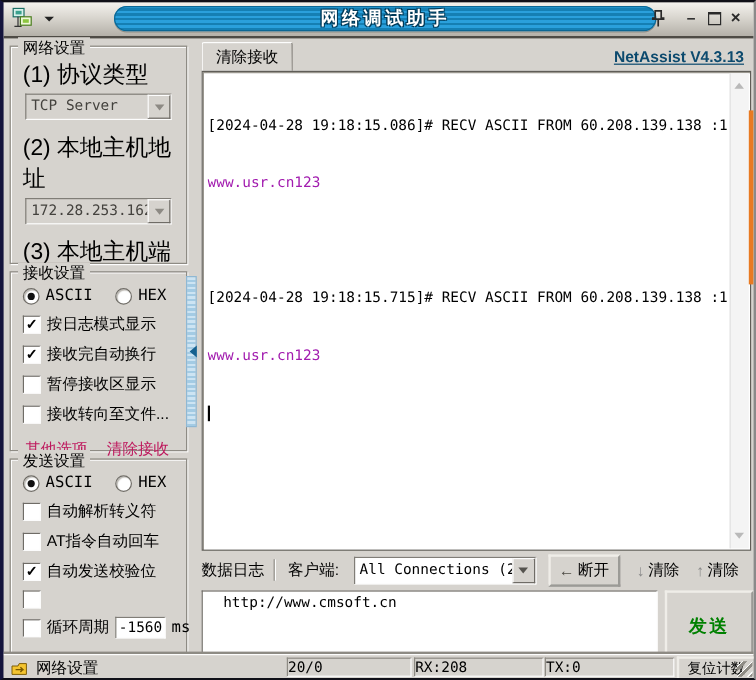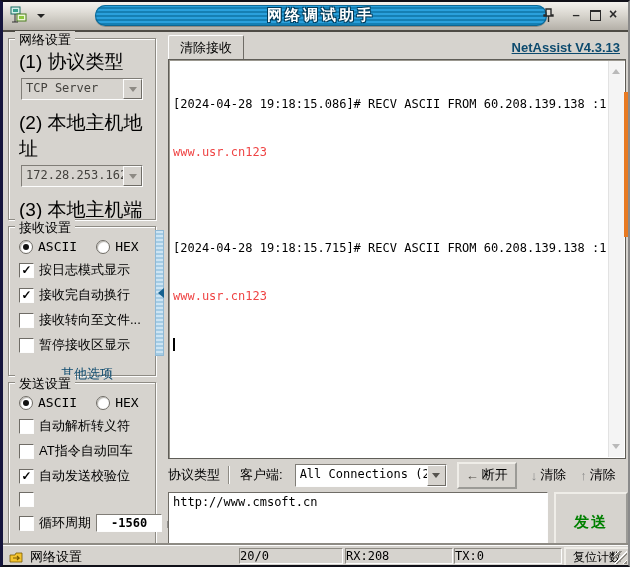--- a/index.html
+++ b/index.html
@@ -51,61 +51,61 @@
   .btn3d{background:#d6d3ce;border:2px outset #efede8;display:flex;align-items:center;justify-content:center;cursor:default;}
   .close-conn-btn{margin:14px 0 0 14px;width:114px;height:30px;gap:8px;font-size:14px;}
 
   .opt-row{display:flex;align-items:center;gap:5px;margin:7px 0 0 10px;font-size:13px;white-space:nowrap;}
   .radio{width:12px;height:12px;border-radius:50%;background:#fff;border:1px solid #6f6c66;
     box-shadow:inset 1px 1px 1px #b9b6b0;position:relative;flex:none;}
   .radio.sel::after{content:"";position:absolute;left:3px;top:3px;right:3px;bottom:3px;border-radius:50%;background:#111;}
   .cb{width:13px;height:13px;flex:none;background:#fff;border:1px solid;border-color:#6f6c66 #fdfdfd #fdfdfd #6f6c66;
     font-weight:bold;font-size:12px;line-height:12px;text-align:center;color:#000;}
   .links-row{display:flex;gap:16px;margin:11px 0 0 12px;}
-  .link{color:#0c4a6e;font-size:13px;cursor:pointer;white-space:nowrap;margin-left:40px;}
+  .link{color:#be185d;font-size:13px;cursor:pointer;white-space:nowrap;}
   .cycle-input{width:36px;height:16px;background:#fff;border:1px solid;border-color:#807d77 #fdfdfd #fdfdfd #807d77;
-    padding:0 14px;font-size:12px;line-height:16px;font-weight:bold;}
+    padding:0 2px;font-size:12px;line-height:16px;}
 
   
   .splitter{position:absolute;left:152px;top:228px;width:7px;height:124px;
     background:repeating-linear-gradient(180deg,#cde4f3 0 2px,#a3cbe4 2px 4px);
     border:1px solid #8fb8d4;display:flex;align-items:center;justify-content:center;}
   .chev-left{width:0;height:0;border:5px solid transparent;border-right:6px solid #16618f;margin-right:3px;}
 
   
   .tab{position:absolute;left:165px;top:33px;width:74px;height:24px;background:#d6d3ce;
     border:1px solid;border-color:#fdfdfd #6f6c66 #d6d3ce #fdfdfd;border-radius:2px 2px 0 0;
     display:flex;align-items:center;justify-content:center;font-size:13px;}
   .version-link{position:absolute;right:8px;top:38px;color:#0c4a6e;font-weight:bold;
     text-decoration:underline;font-size:13px;cursor:pointer;}
   .log-panel{position:absolute;left:165px;top:57px;width:456px;height:398px;background:#fff;
     border:1px solid #5f5d57;box-shadow:inset 1px 1px 0 #9a978f;}
   .log-content{position:absolute;left:4px;top:4px;right:18px;bottom:4px;overflow:hidden;
     font-size:12px;line-height:16px;white-space:pre;}
   .ln-black{color:#000;}
-  .ln-green{color:#ef4444;}
+  .ln-green{color:#a21caf;}
   .caret-bar{width:2px;height:13px;background:#000;margin-top:2px;}
   .vscroll{position:absolute;top:1px;right:1px;bottom:1px;width:15px;background:#f4f4f4;border-left:1px solid #e2e2e2;}
   .vs-top{position:absolute;top:4px;left:3px;width:0;height:0;border:4px solid transparent;border-bottom:5px solid #b9b9b9;}
   .vs-bot{position:absolute;bottom:4px;left:3px;width:0;height:0;border:4px solid transparent;border-top:5px solid #b9b9b9;}
 
   
   .send-toolbar{position:absolute;left:165px;top:458px;width:456px;height:30px;
     display:flex;align-items:center;}
   .tb-label{font-size:13px;margin-right:8px;white-space:nowrap;}
   .tb-divider{width:1px;height:18px;background:#8e8b84;border-right:1px solid #fdfdfd;margin-right:10px;}
   .client-combo{margin-left:4px;width:150px;height:21px;margin-right:10px;}
   .disconnect-btn{width:56px;height:23px;font-size:13px;gap:3px;white-space:nowrap;}
   .left-arrow{color:#4e4b45;font-weight:bold;font-size:13px;}
   .clear-group{display:flex;align-items:center;gap:3px;margin-left:14px;font-size:13px;cursor:pointer;white-space:nowrap;}
 
   
   .send-box{position:absolute;left:165px;top:490px;width:380px;height:56px;background:#fff;
     border:1px solid;border-color:#6f6c66 #fdfdfd #fdfdfd #6f6c66;
-    padding:2px 4px;font-size:12px;line-height:15px;resize:none;outline:none;box-sizing:border-box;}
+    padding:2px 17px;font-size:12px;line-height:15px;resize:none;outline:none;box-sizing:border-box;}
   .send-btn{position:absolute;left:551px;top:490px;width:70px;height:56px;
     font-size:15px;font-weight:bold;color:#008000;letter-spacing:2px;}
 
   
   .statusbar{position:absolute;left:0;right:0;bottom:0;height:19px;background:#d6d3ce;
     border-top:1px solid #fdfdfd;box-shadow:0 -2px 0 #8e8b84;}
   .sb-left{position:absolute;left:6px;top:2px;display:flex;align-items:center;gap:6px;font-size:13px;}
   .sb-cell{position:absolute;top:2px;height:14px;line-height:14px;text-align:left;font-size:12px;
     border:1px solid;border-color:#8e8b84 #fdfdfd #fdfdfd #8e8b84;}
   .sb-cell1{left:236px;width:102px;}
@@ -192,25 +192,25 @@
     <div class="opt-row">
       <span class="cb">✓</span>
       <span>按日志模式显示</span>
     </div>
     <div class="opt-row">
       <span class="cb">✓</span>
       <span>接收完自动换行</span>
     </div>
     <div class="opt-row">
       <span class="cb"></span>
+      <span>暂停接收区显示</span>
+    </div>
+    <div class="opt-row">
+      <span class="cb"></span>
       <span>接收转向至文件...</span>
-    </div>
-    <div class="opt-row">
-      <span class="cb"></span>
-      <span>暂停接收区显示</span>
     </div>
     <div class="links-row">
       <span class="link">其他选项</span>
       <span class="link">清除接收</span>
     </div>
   </div>
 
   <div class="group" style="left:5px;top:380px;width:146px;height:166px;">
     <span class="legend">发送设置</span>
     <div class="opt-row" style="margin-top:12px;">
@@ -264,21 +264,21 @@
       <div class="ln-green">www.usr.cn123</div>
       <div class="caret-bar"></div>
     </div>
     <div class="vscroll">
       <span class="vs-top"></span>
       <span class="vs-bot"></span>
     </div>
   </div>
 
   <div class="send-toolbar">
-    <span class="tb-label">协议类型</span>
+    <span class="tb-label">数据日志</span>
     <span class="tb-divider"></span>
     <span class="tb-label">客户端:</span>
     <div class="combo enabled client-combo">
       <span class="val mono">All Connections (2)</span>
       <span class="arrow-btn">
           <span class="tri-down"></span>
         </span>
     </div>
     <div class="btn3d disconnect-btn">
       <span class="left-arrow">←</span>

